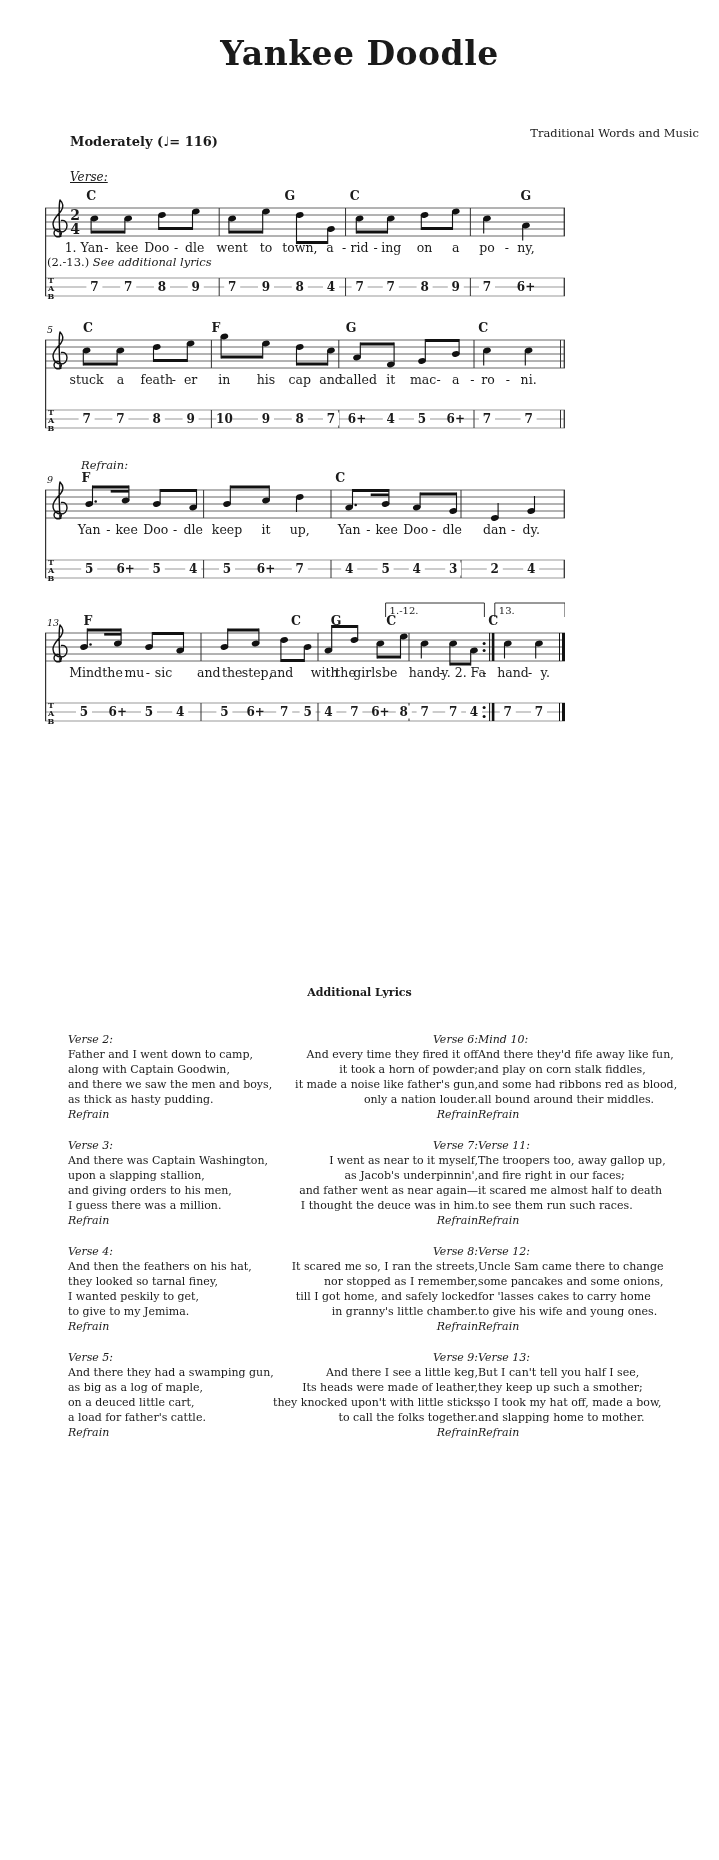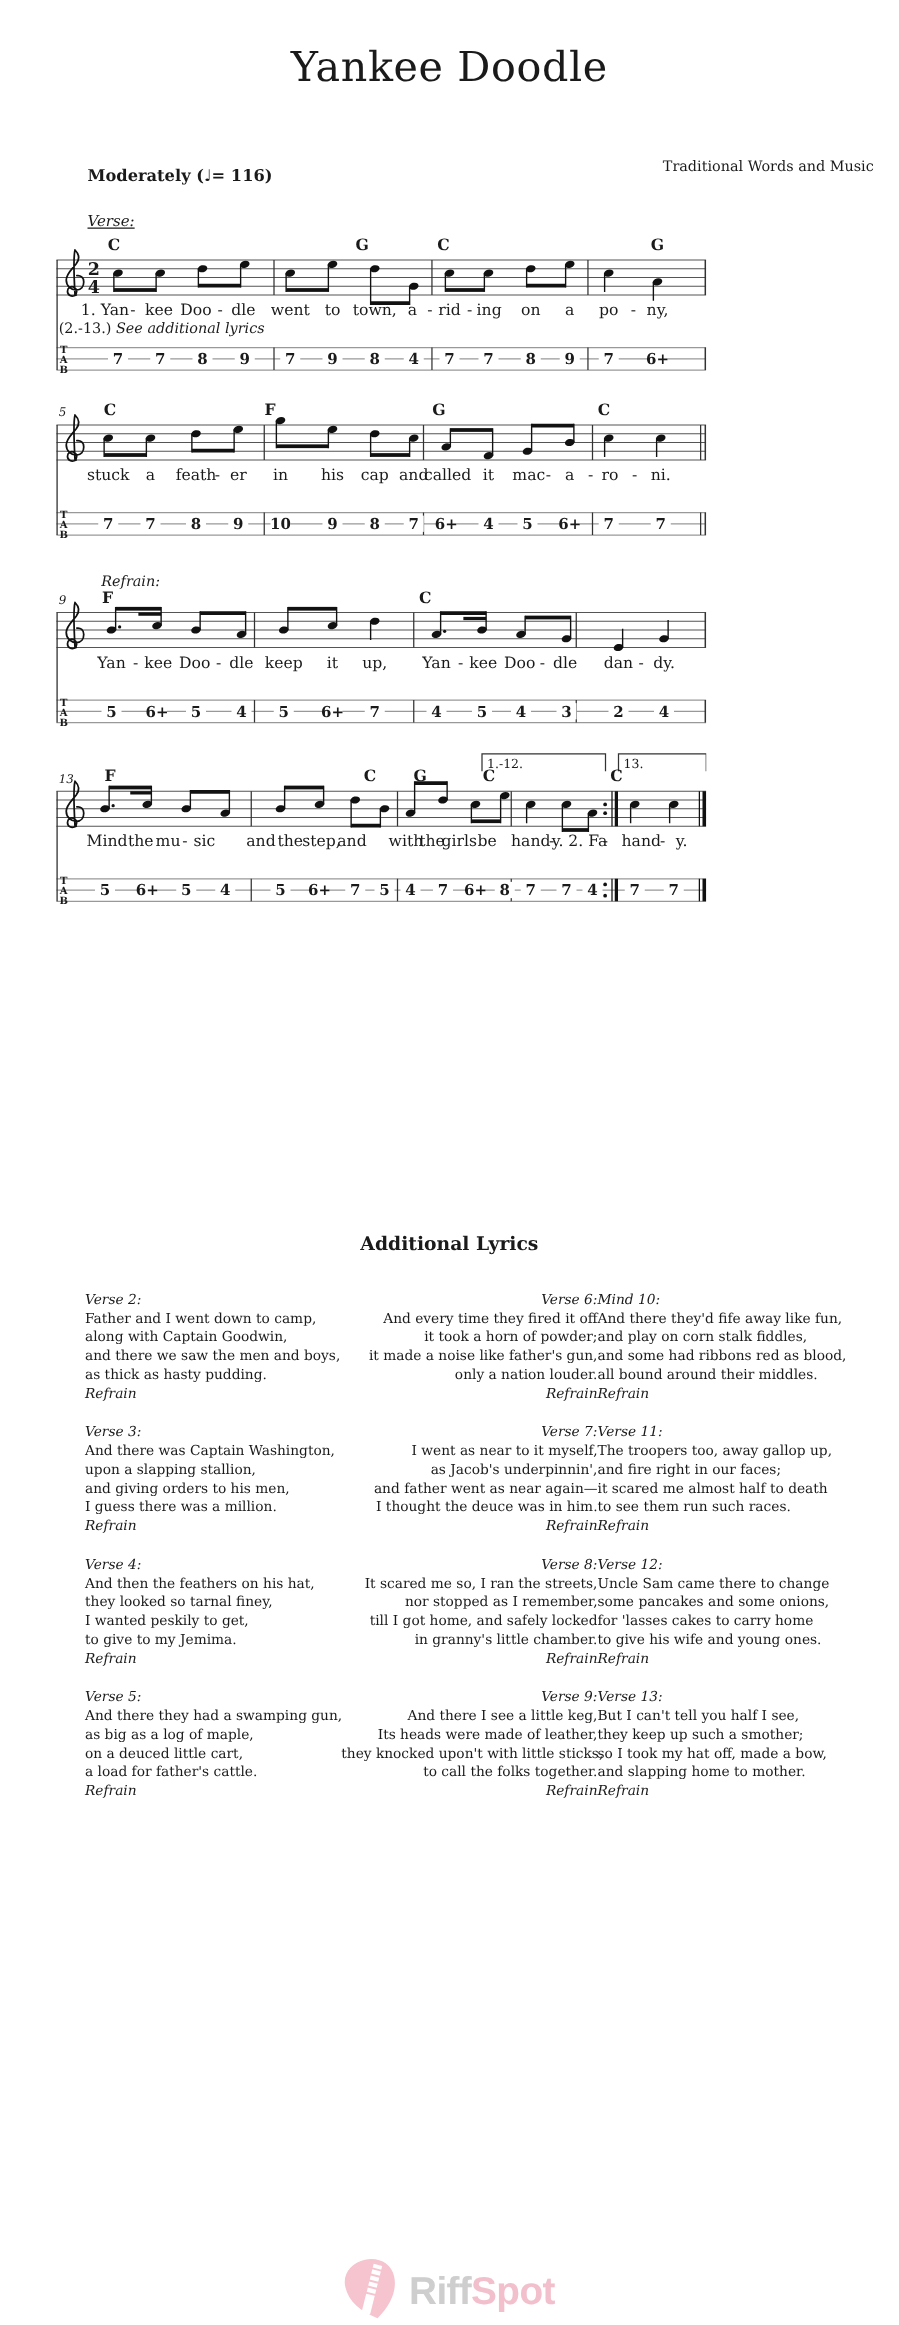--- a/index.html
+++ b/index.html
@@ -1,26 +1,26 @@
 <!DOCTYPE html>
 <html><head>
 <meta charset="utf-8">
 <style>
   html,body{margin:0;padding:0;background:#fff;}
   .page{position:relative;width:719px;height:1860px;background:#ffffff;overflow:hidden;
         font-family:"DejaVu Serif",serif;color:#1a1a1a;}
   .title{position:absolute;top:34px;left:0;width:719px;text-align:center;
-         font-size:33px;font-weight:normal;letter-spacing:.5px;}
+         font-size:33px;font-weight:bold;letter-spacing:.5px;}
   .credit{position:absolute;top:126px;right:20px;font-size:11.5px;}
   .tempo{position:absolute;top:134px;left:70px;font-size:13px;font-weight:bold;}
   .verse-label{position:absolute;top:170px;left:70px;font-size:12px;font-style:italic;text-decoration:underline;}
   .system{position:absolute;left:45px;width:520px;height:130px;}
   svg text{font-family:"DejaVu Serif",serif;fill:#1a1a1a;}
   .add-heading{position:absolute;top:986px;left:0;width:719px;text-align:center;
-               font-size:15px;font-weight:bold;}
+               font-size:11px;font-weight:bold;}
   .vcol{position:absolute;top:1032px;width:205px;font-size:11px;line-height:15px;white-space:nowrap;}
   .verse{margin-bottom:16px;}
   .vlabel,.refrain{font-style:italic;}
   .footer{position:absolute;top:1806px;left:0;width:719px;height:54px;
           display:flex;align-items:center;justify-content:center;gap:6px;}
   .brand{font-family:"Liberation Sans",sans-serif;font-weight:bold;font-size:31px;letter-spacing:-.5px;}
 </style>
 </head>
 <body>
 
@@ -643,29 +643,13 @@
           <div class="vlabel">Verse 13:</div>
           <div>But I can't tell you half I see,</div>
           <div>they keep up such a smother;</div>
           <div>so I took my hat off, made a bow,</div>
           <div>and slapping home to mother.</div>
           <div class="refrain">Refrain</div>
         </div>
       </div>
     </div>
 
-  <div class="footer">
-    <span id="pickicon"><svg width="46" height="52" viewBox="0 0 46 52">
-          <g transform="rotate(-12 23 26)">
-            <path d="M22 50 C10 42 2 32 2 20 C2 9 11 2 22 2 C33 2 42 9 42 20 C42 32 34 42 22 50 Z" fill="#f5c4cf"></path>
-            <rect x="19" y="6" width="7" height="40" fill="#ffffff" transform="rotate(26 22 26)"></rect>
-            <rect x="18" y="9" width="9" height="1.6" fill="#f5c4cf" transform="rotate(26 22 26)"></rect>
-            <rect x="18" y="14" width="9" height="1.6" fill="#f5c4cf" transform="rotate(26 22 26)"></rect>
-            <rect x="18" y="19" width="9" height="1.6" fill="#f5c4cf" transform="rotate(26 22 26)"></rect>
-            <rect x="18" y="24" width="9" height="1.6" fill="#f5c4cf" transform="rotate(26 22 26)"></rect>
-            <rect x="18" y="29" width="9" height="1.6" fill="#f5c4cf" transform="rotate(26 22 26)"></rect>
-          </g>
-        </svg></span>
-    <span>
-      <span class="brand" id="brand1" style="color: rgb(206, 206, 206);">Riff</span><span class="brand" id="brand2" style="color: rgb(242, 192, 204);">Spot</span>
-    </span>
-  </div>
 </div>
 
 </body></html>

